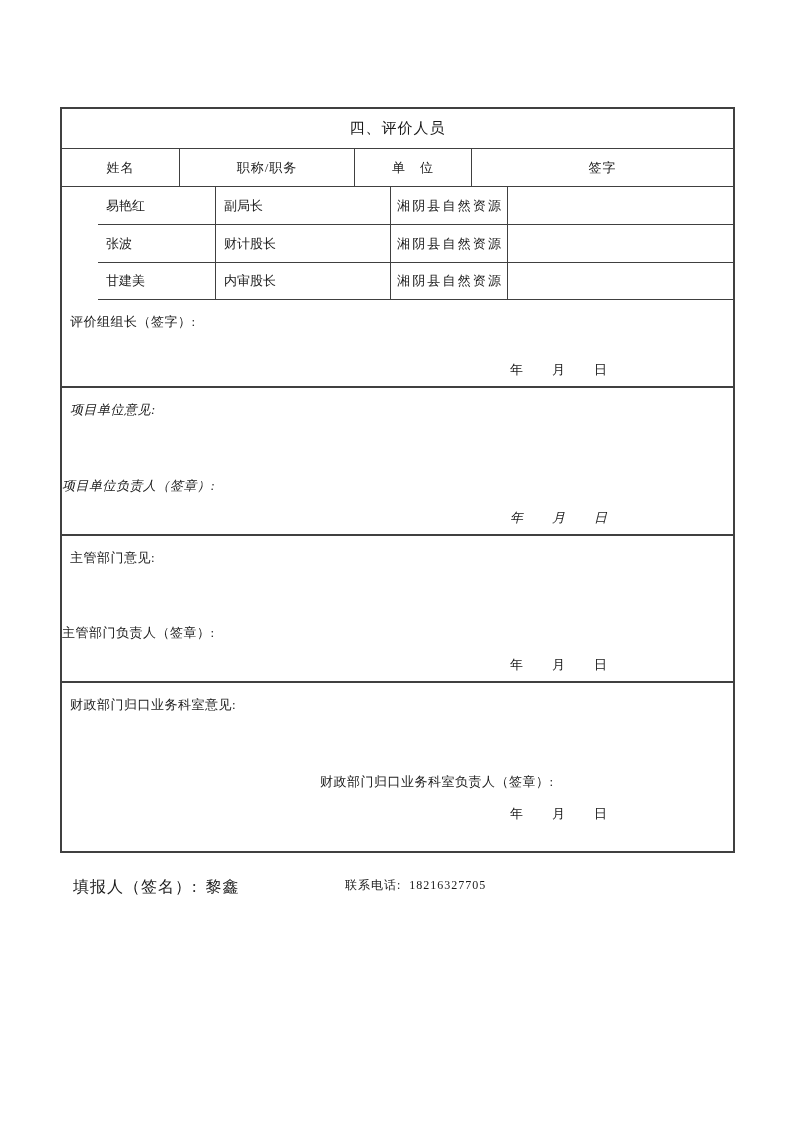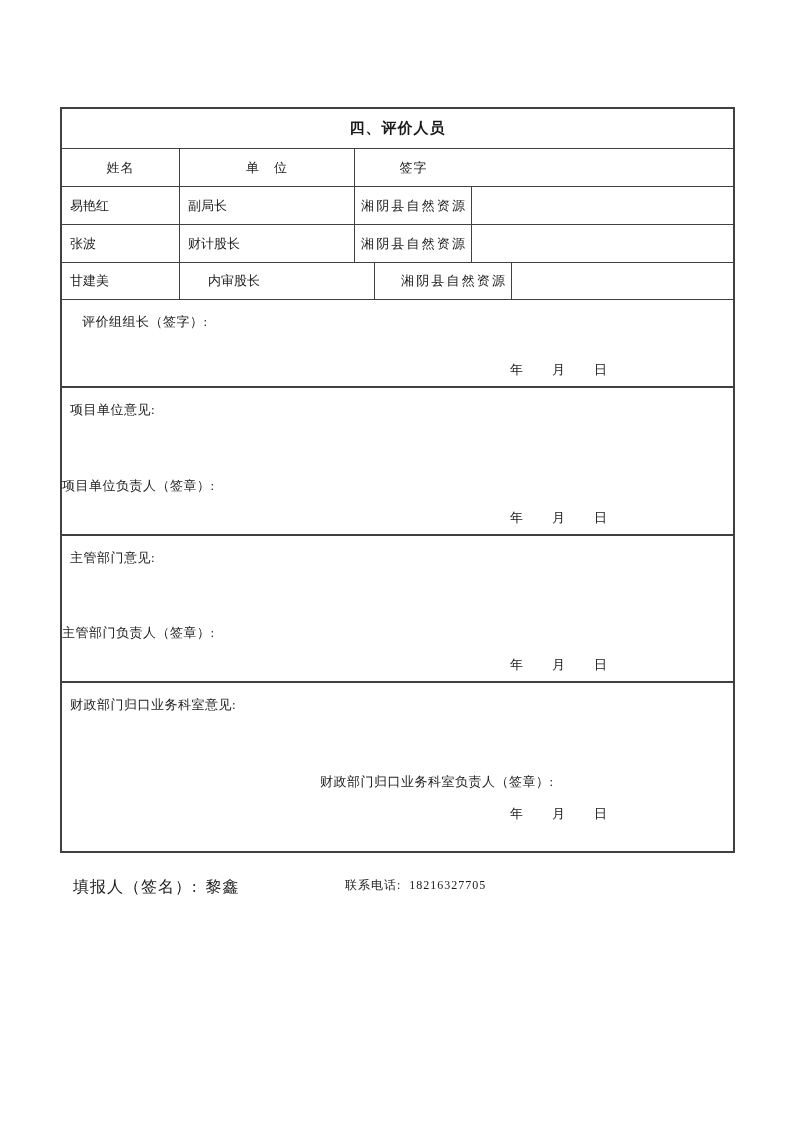--- a/index.html
+++ b/index.html
@@ -23,32 +23,32 @@
     border: 2px solid #404040;
   }
 
   .title-row {
     height: 40px;
     border-bottom: 1px solid #404040;
     display: flex;
     align-items: center;
     justify-content: center;
     font-size: 15px;
-    font-weight: bold;
+    font-weight: normal;
     letter-spacing: 1px;
   }
 
   .grid-row {
     display: grid;
     grid-template-columns: 118px 175px 117px 1fr;
     border-bottom: 1px solid #404040;
   }
   .grid-row.header-row { height: 38px; }
-  .grid-row.data-row { height: 38px; font-size: 13px; }
-  .grid-row.data-row.last { height: 37px; gap: 20px; }
+  .grid-row.data-row { height: 38px; font-size: 13px; margin-left: 36px; }
+  .grid-row.data-row.last { height: 37px; }
 
   .cell {
     display: flex;
     align-items: center;
     border-right: 1px solid #404040;
     padding: 0 8px;
     overflow: hidden;
     white-space: nowrap;
   }
   .cell:last-child { border-right: none; }
@@ -67,22 +67,22 @@
     text-align: justify;
     text-align-last: justify;
   }
 
   .section {
     display: flex;
     flex-direction: column;
     border-bottom: 2px solid #404040;
     font-size: 13px;
   }
-  .section.s1 { height: 88px; padding-left: 12px; }
-  .section.s2 { height: 148px; }
+  .section.s1 { height: 88px; }
+  .section.s2 { height: 148px; font-style: italic; }
   .section.s3 { height: 147px; }
   .section.s4 { height: 168px; border-bottom: none; }
 
   .section-label {
     padding: 13px 8px 0 8px;
     letter-spacing: 0.5px;
   }
 
   .signer-line {
     margin-top: auto;
@@ -123,20 +123,21 @@
 <body>
 
 <div class="page">
 
   <div class="form-table">
 
     <div class="title-row">四、评价人员</div>
 
     <div class="grid-row header-row">
       <div class="cell">姓名</div>
+      <div class="cell">职称/职务</div>
       <div class="cell">单　位</div>
       <div class="cell">签字</div>
     </div>
 
     <div class="grid-row data-row">
       <div class="cell">易艳红</div>
       <div class="cell">副局长</div>
       <div class="cell unit-cell">
           <span>湘阴县自然资源</span>
         </div>

